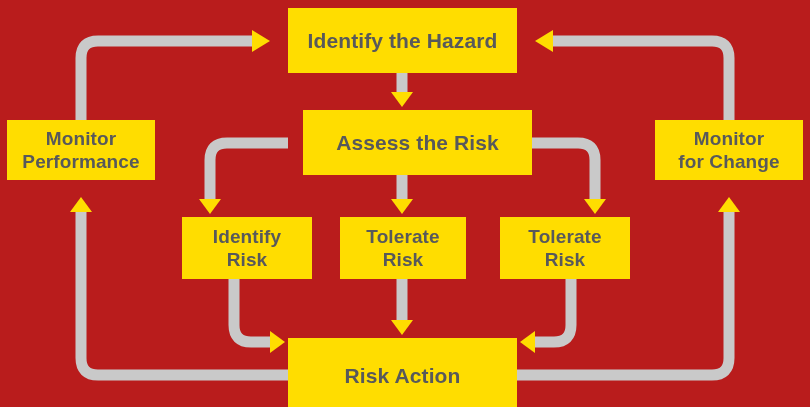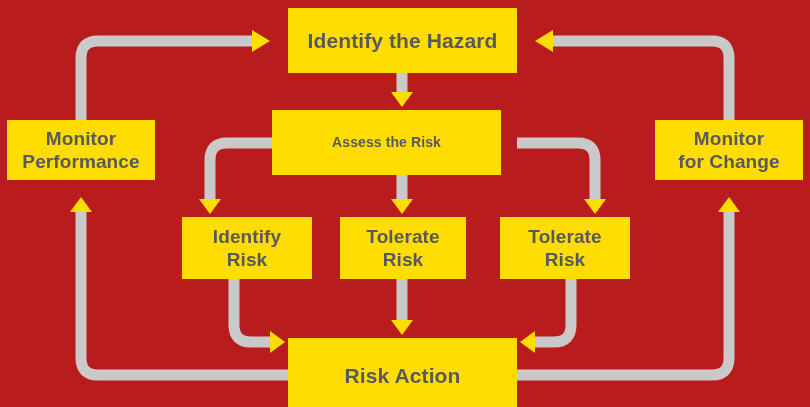--- a/index.html
+++ b/index.html
@@ -33,21 +33,21 @@
     text-align: center;
     line-height: 1.22;
     box-sizing: border-box;
     z-index: 5;
     letter-spacing: 0.1px;
   }
   .node-label { display: block; white-space: pre-line; }
 
   
   #node-identify      { left:288px; top:8px;   width:229px; height:65px;  font-size:21px; }
-  #node-assess        { left:272px; top:110px; width:229px; height:65px;  font-size:14px; }
+  #node-assess        { left:303px; top:110px; width:229px; height:65px;  font-size:21px; }
   #node-eliminate     { left:182px; top:217px; width:130px; height:62px;  font-size:19px; }
   #node-mitigate      { left:340px; top:217px; width:126px; height:62px;  font-size:19px; }
   #node-tolerate      { left:500px; top:217px; width:130px; height:62px;  font-size:19px; }
   #node-take-action   { left:288px; top:338px; width:229px; height:75px;  font-size:21px; }
   #node-monitor-perf  { left:7px;   top:120px; width:148px; height:60px;  font-size:19px; }
   #node-monitor-chg   { left:655px; top:120px; width:148px; height:60px;  font-size:19px; }
 </style>
 </head>
 <body>
 

